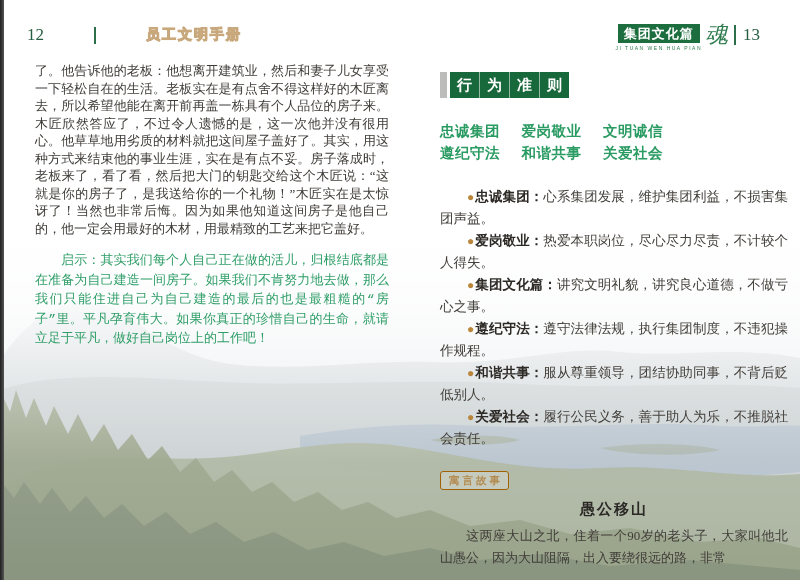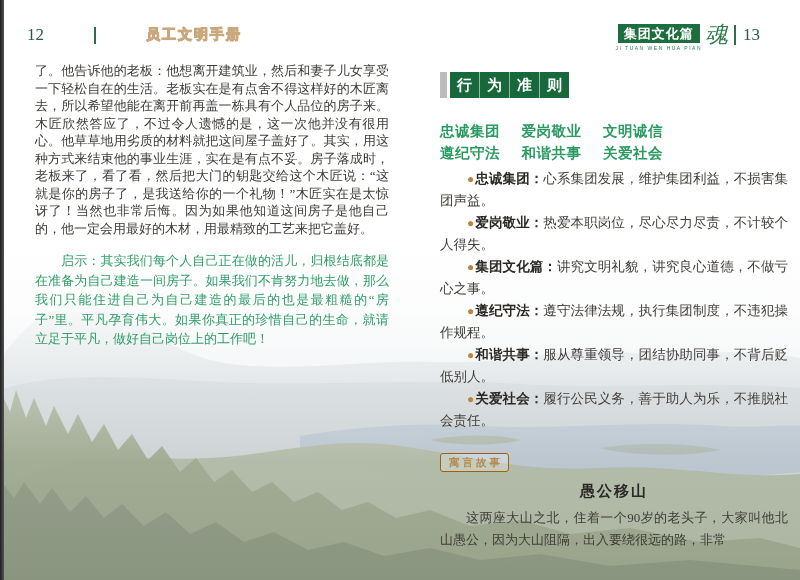--- a/index.html
+++ b/index.html
@@ -24,35 +24,35 @@
   .ph-right{display:flex;align-items:center;justify-content:flex-end;margin:22px 28px 0 0;height:30px;}
   .badge-wrap{display:flex;flex-direction:column;align-items:center;}
   .badge{background:#1d6e3e;color:#ffffff;font-family:"Liberation Sans",sans-serif;font-weight:bold;font-size:13px;letter-spacing:1px;padding:3px 6px;line-height:1;}
   .badge-sub{font-family:"Liberation Sans",sans-serif;font-size:5px;letter-spacing:1.5px;color:#2a7b4a;margin-top:2px;white-space:nowrap;}
   .calli{font-size:23px;color:#2f7d4f;font-style:italic;margin:0 4px 6px 3px;font-family:"Liberation Serif",serif;}
   .ph-right .pbar{height:20px;width:2px;margin:0 7px 4px 2px;}
   .ph-right .pnum{margin-bottom:4px;}
 
   
   .body-text{margin:16px 10px 0 35px;width:354px;font-size:13px;line-height:17.5px;color:#3f3c38;text-align:justify;}
-  .insight{margin:14px 10px 0 35px;width:354px;font-size:13px;line-height:19.5px;color:#2f9e68;text-align:justify;text-indent:2em;}
+  .insight{margin:14px 10px 0 35px;width:354px;font-size:13px;line-height:19.5px;color:#2f9e68;text-align:justify;text-indent:2em;font-family:Liberation Mono, monospace;}
 
   
   .page-right{padding:0 12px 0 40px;box-sizing:border-box;}
   .conduct-header{display:flex;align-items:center;margin-top:20px;}
   .grey-tab{width:7px;height:26px;background:#bcbcba;margin-right:3px;}
   .conduct-box{display:inline-flex;background:#17683a;padding:0;}
   .conduct-box span{color:#ffffff;font-family:"Liberation Sans",sans-serif;font-weight:bold;font-size:15px;line-height:1;padding:5px 7px 6px 7px;border-right:1px solid rgba(255,255,255,0.55);}
   .conduct-box span:last-child{border-right:none;}
 
   .motto{margin-top:22px;font-family:"Liberation Sans",sans-serif;font-weight:bold;font-size:14.5px;color:#2a9b62;line-height:22px;letter-spacing:0.5px;}
   .motto-line span{margin-right:17px;}
   .motto-line span:last-child{margin-right:0;}
 
-  .conduct-list{margin-top:4px;}
+  .conduct-list{margin-top:22px;}
   .citem{margin:0;font-size:13.5px;line-height:22px;color:#44413c;text-align:justify;text-indent:2em;}
   .bullet{color:#b9863c;font-size:12px;margin-right:1px;}
   .term{font-family:"Liberation Sans",sans-serif;font-weight:bold;color:#2d2a26;}
 
   .fable-tag{display:inline-block;margin-top:21px;border:1px solid #a16207;border-radius:3px;color:#b48b50;background:rgba(255,255,255,0.25);font-family:"Liberation Sans",sans-serif;font-weight:bold;font-size:10.5px;letter-spacing:3px;padding:2px 5px 2px 8px;line-height:1.2;}
   .fable-title{margin:10px 0 6px 0;text-align:center;font-family:"Liberation Sans",sans-serif;font-weight:bold;font-size:15px;color:#2b2925;letter-spacing:2px;}
   .fable-p{margin:0;font-size:13px;line-height:22px;color:#403d38;text-align:justify;text-indent:2em;}
 </style>
 </head>
 <body>

